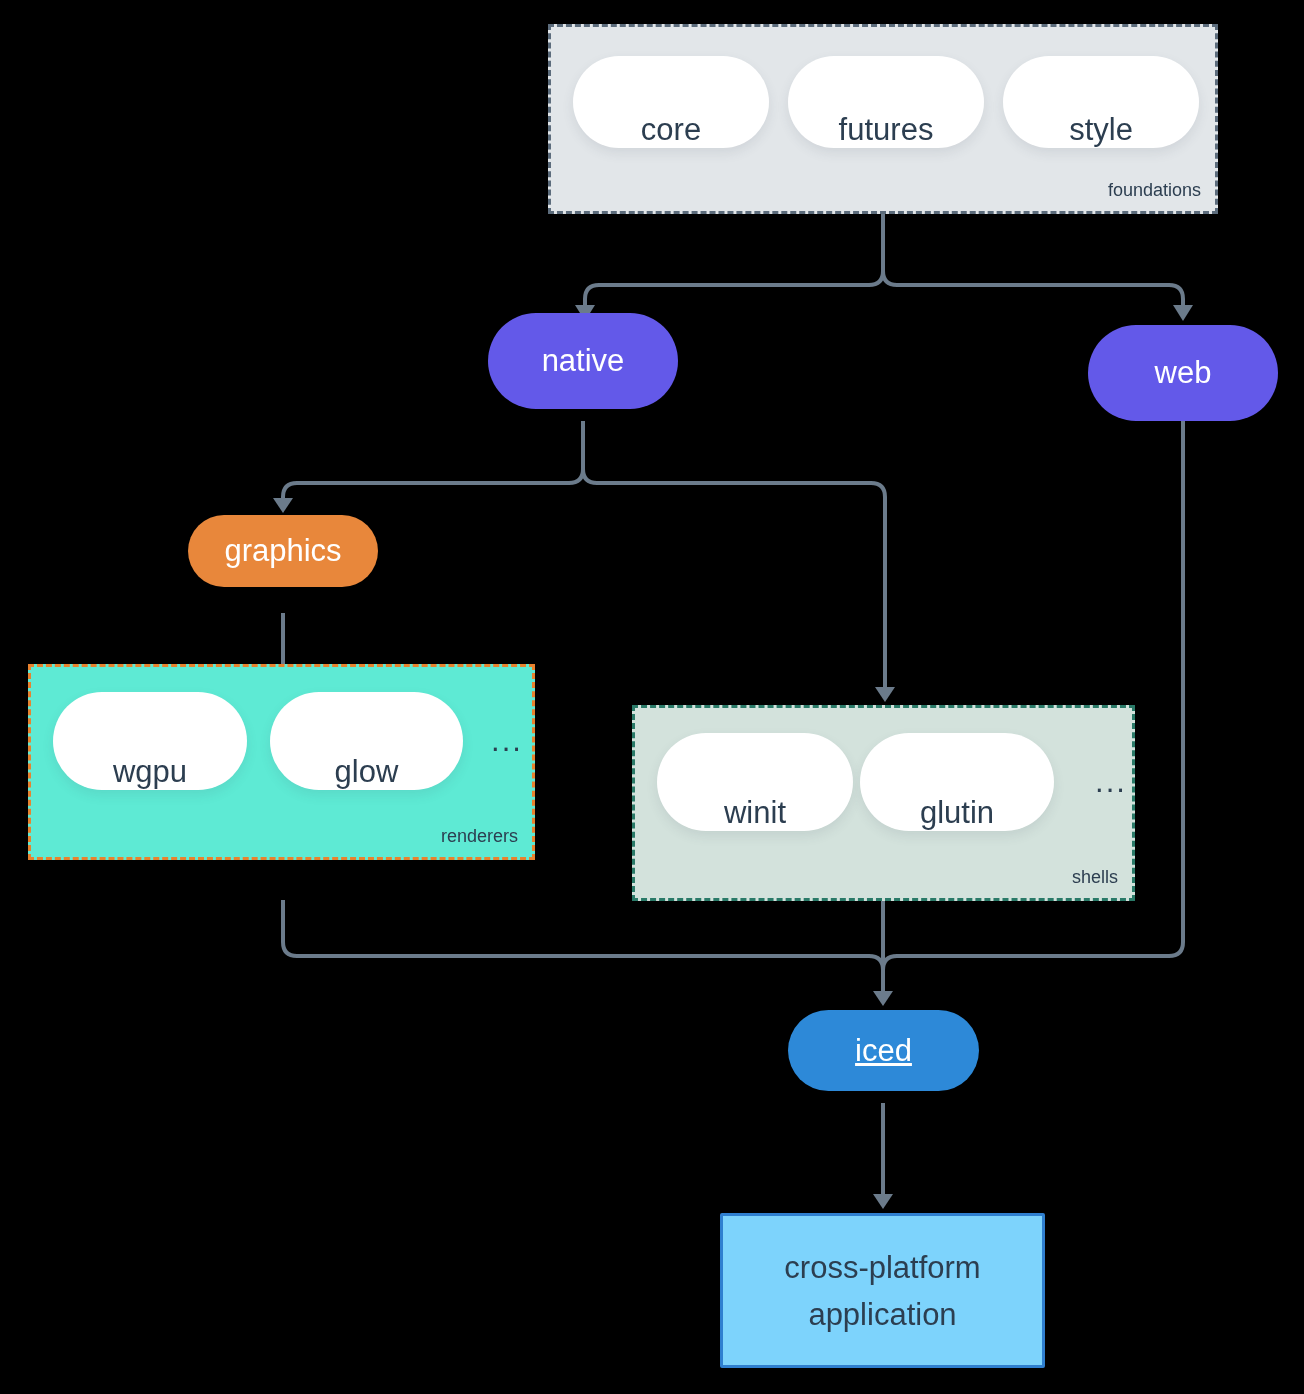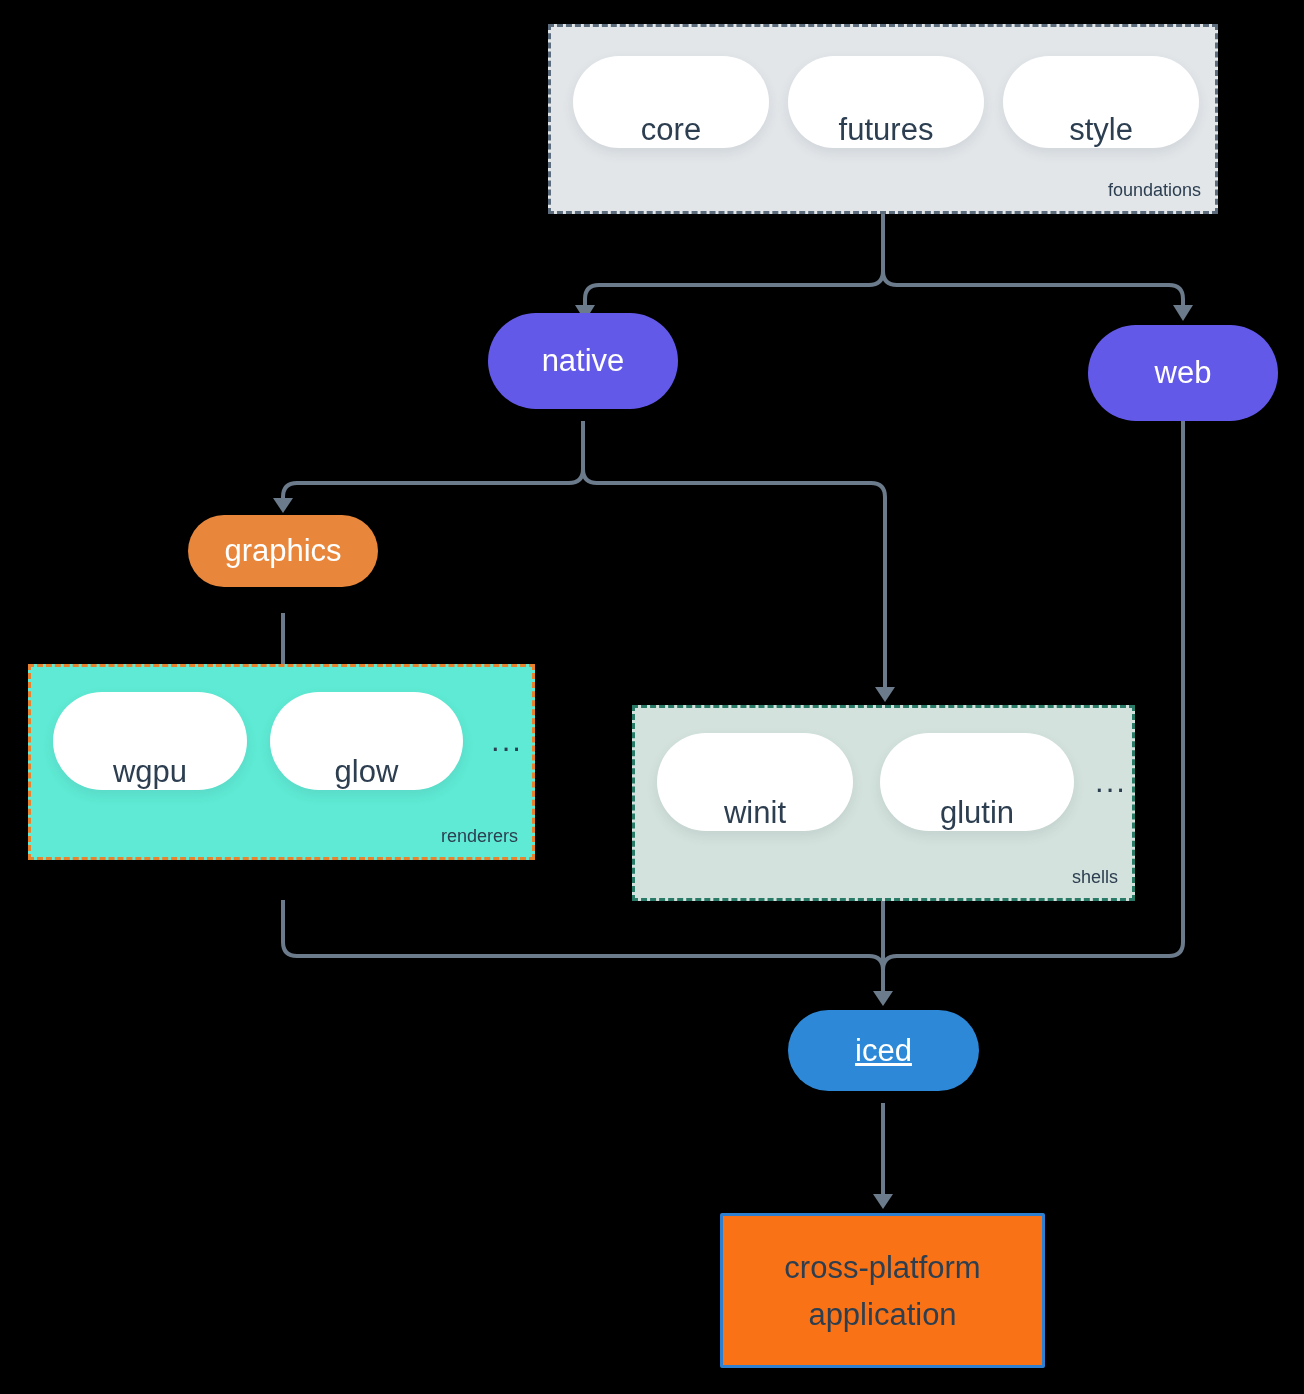--- a/index.html
+++ b/index.html
@@ -77,21 +77,21 @@
   }
   .node-native  { left: 488px;  top: 313px;  width: 190px; height: 96px; background: #6359E9; }
   .node-web     { left: 1088px; top: 325px;  width: 190px; height: 96px; background: #6359E9; }
   .node-graphics{ left: 188px;  top: 515px;  width: 190px; height: 72px; background: #E8873B; }
   .node-iced    { left: 788px;  top: 1010px; width: 191px; height: 81px; background: #2D89D8; border-radius: 47px; text-decoration: underline; }
 
   .app-box {
     position: absolute;
     left: 720px; top: 1213px; width: 325px; height: 155px;
     box-sizing: border-box;
-    background: #f97316;
+    background: #7dd3fc;
     border: 3px solid #2F7FD0;
     border-radius: 2px;
     display: flex;
     flex-direction: column;
     align-items: center;
     justify-content: center;
     font-size: 31px;
     line-height: 47px;
     color: #2C3E50;
   }
@@ -99,21 +99,21 @@
   
   .group-foundations .pill { top: 29px; width: 196px; height: 92px; }
   .pill-core    { left: 22px; }
   .pill-futures { left: 237px; }
   .pill-style   { left: 452px; }
 
   .group-renderers .pill, .group-shells .pill { top: 25px; height: 98px; }
   .pill-wgpu   { left: 22px;  width: 194px; }
   .pill-glow   { left: 239px; width: 193px; }
   .pill-winit  { left: 22px;  width: 196px; }
-  .pill-glutin { left: 245px; width: 194px; }
+  .pill-glutin { left: 225px; width: 194px; }
   .group-renderers .ellipsis, .group-shells .ellipsis {
     left: 448px; top: 25px; width: 56px; height: 98px;
     display: flex; align-items: center; justify-content: center;
   }
 </style>
 </head>
 <body>
 
 <div class="canvas">
 

